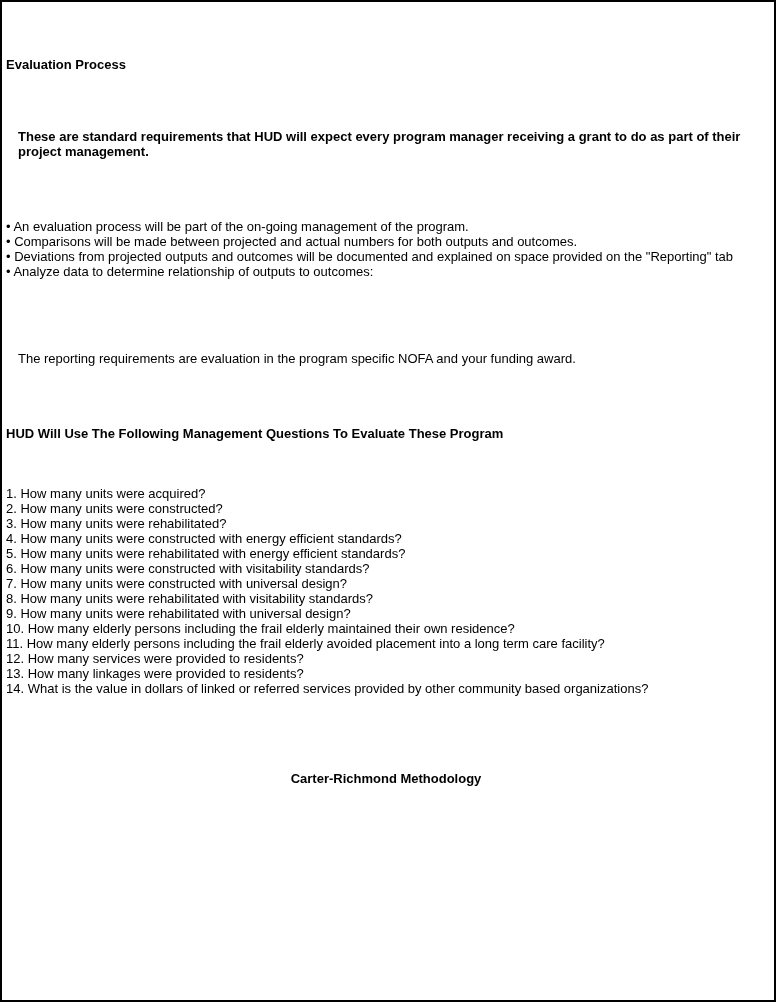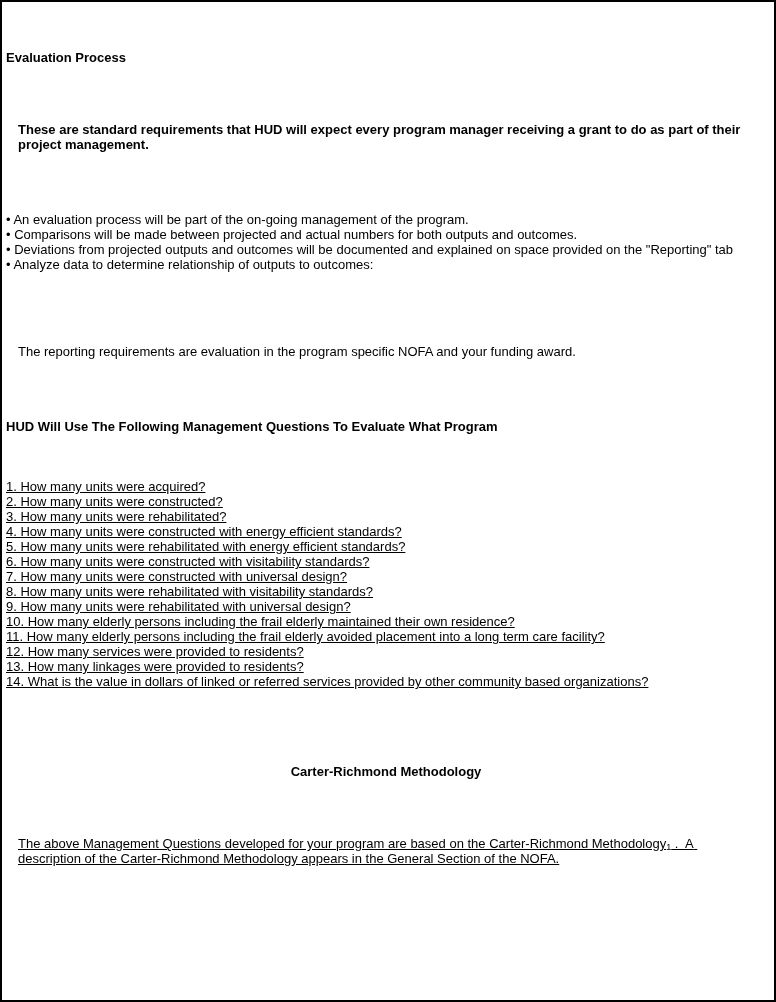--- a/index.html
+++ b/index.html
@@ -5,31 +5,31 @@
   html, body {
     margin: 0;
     padding: 0;
     background: #ffffff;
   }
   .page {
     width: 776px;
     height: 1002px;
     box-sizing: border-box;
     border: 2px solid #000000;
-    padding: 3px 8px 0 4px;
+    padding: 10px 8px 0 4px;
     font-family: "Liberation Sans", sans-serif;
     font-size: 13px;
     line-height: 15px;
     color: #000000;
     overflow: hidden;
     white-space: pre-wrap;
   }
   .b { font-weight: bold; }
   .mb1 { margin-bottom: 15px; }   
-  .mb2 { margin-bottom: 30px; text-decoration: underline; }   
+  .mb2 { margin-bottom: 30px; }   
   .mbh { margin-bottom: 12px; text-align: center; }   
   .line { margin: 0; padding: 0; }
   p { margin: 12px; padding: 0; }
   sub {
     font-size: 9px;
     line-height: 0;
     vertical-align: -2px;
   }
 </style>
 </head>
@@ -38,22 +38,21 @@
 <div class="page">
 
   <div class="line b mb1">Evaluation Process</div>
 
   <p class="b mb1">These are standard requirements that HUD will expect every program manager receiving a grant to do as part of their project management.</p>
 
   <div class="mb1"><div class="line">• An evaluation process will be part of the on-going management of the program.</div><div class="line">• Comparisons will be made between projected and actual numbers for both outputs and outcomes.</div><div class="line">• Deviations from projected outputs and outcomes will be documented and explained on space provided on the "Reporting" tab</div><div class="line">• Analyze data to determine relationship of outputs to outcomes:</div></div>
 
   <p class="mb1">The reporting requirements are evaluation in the program specific NOFA and your funding award.</p>
 
-  <div class="line b mb1">HUD Will Use The Following Management Questions To Evaluate What Program</div>
+  <div class="line b mb1">HUD Will Use The Following Management Questions To Evaluate These Program</div>
 
   <div class="mb2"><div class="line">1. How many units were acquired?</div><div class="line">2. How many units were constructed?</div><div class="line">3. How many units were rehabilitated?</div><div class="line">4. How many units were constructed with energy efficient standards?</div><div class="line">5. How many units were rehabilitated with energy efficient standards?</div><div class="line">6. How many units were constructed with visitability standards?</div><div class="line">7. How many units were constructed with universal design?</div><div class="line">8. How many units were rehabilitated with visitability standards?</div><div class="line">9. How many units were rehabilitated with universal design?</div><div class="line">10. How many elderly persons including the frail elderly maintained their own residence?</div><div class="line">11. How many elderly persons including the frail elderly avoided placement into a long term care facility?</div><div class="line">12. How many services were provided to residents?</div><div class="line">13. How many linkages were provided to residents?</div><div class="line">14. What is the value in dollars of linked or referred services provided by other community based organizations?</div></div>
 
   <div class="line b mbh">Carter-Richmond Methodology</div>
 
-  <p class="mb2"><span>The above Management Questions developed for your program are based on the Carter-Richmond Methodology</span><sub>1</sub><span> .  A description of the Carter-Richmond Methodology appears in the General Section of the NOFA.</span></p>
 
 
 </div>
 
 </body></html>

